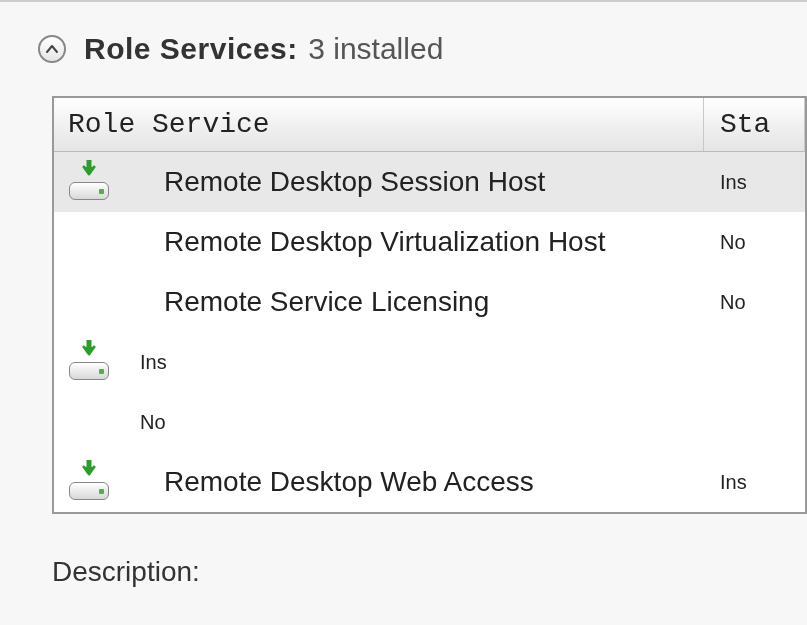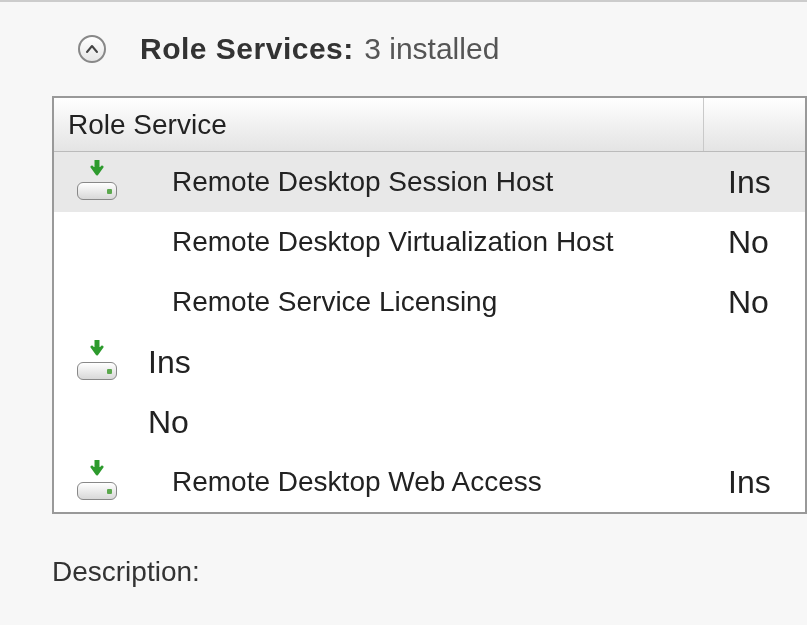--- a/index.html
+++ b/index.html
@@ -19,22 +19,21 @@
       background: #f7f7f7;
       padding: 0;
       width: 100%;
       height: 100%;
       border-top: 2px solid #ccc;
     }
     .header {
       display: flex;
       align-items: center;
       padding: 30px 13px 30px 38px;
-      gap: 34px;
-      margin-left: 40px;
+      gap: 18px;
     }
     .collapse-btn {
       width: 28px;
       height: 28px;
       border: 2px solid #888;
       border-radius: 50%;
       background: linear-gradient(#ffffff, #e6e6e6);
       display: flex;
       align-items: center;
       justify-content: center;
@@ -71,37 +70,37 @@
     }
     .col {
       display: flex;
       align-items: center;
       font-size: 28px;
       color: #222;
       padding: 0 8px;
       border-right: 1px solid #c9c9c9;
       white-space: nowrap;
       overflow: hidden;
+      font-family: Liberation Mono, monospace;
     }
     .col-service {
       width: 650px;
       padding-left: 14px;
     }
     .col-status {
       flex: 1;
       padding-left: 16px;
     }
     .list-body {
       background: #fff;
     }
     .row {
       display: flex;
       height: 60px;
       align-items: center;
-      padding-left: 8px;
     }
     .row.selected {
       background: #e8e8e8;
     }
     .row .icon-cell {
       width: 70px;
       display: flex;
       align-items: center;
       justify-content: center;
     }
@@ -109,21 +108,21 @@
       width: 580px;
       font-size: 28px;
       color: #222;
       padding-left: 40px;
       white-space: nowrap;
       display: flex;
       align-items: center;
     }
     .row .status-cell {
       flex: 1;
-      font-size: 32px;
+      font-size: 20px;
       color: #222;
       padding-left: 16px;
       white-space: nowrap;
       overflow: hidden;
     }
     .desc-label {
       margin: 42px 0 0 52px;
       font-size: 28px;
       color: #333;
     }
@@ -179,20 +178,21 @@
     </div>
     <div>
       <span class="title-label">Role Services:</span>
       <span class="title-count">3 installed</span>
     </div>
   </div>
 
   <div class="list-panel">
     <div class="list-header">
       <div class="col col-service">Role Service</div>
+      <div class="col col-status">Sta</div>
     </div>
     <div class="list-body" id="list-body">
         <div class="row selected">
           <div class="icon-cell">
     <div class="installed-icon">
       <div class="arrow">
         <svg width="16" height="20" viewBox="0 0 16 20">
           <path d="M8 1 L8 12 M3 7 L8 14 L13 7" fill="none" stroke="#2e9b2e" stroke-width="3" stroke-linecap="round" stroke-linejoin="round"></path>
           <path d="M3 7 L8 14 L13 7 Z" fill="#2e9b2e"></path>
           <rect x="5.5" y="0" width="5" height="10" fill="#2e9b2e"></rect>

